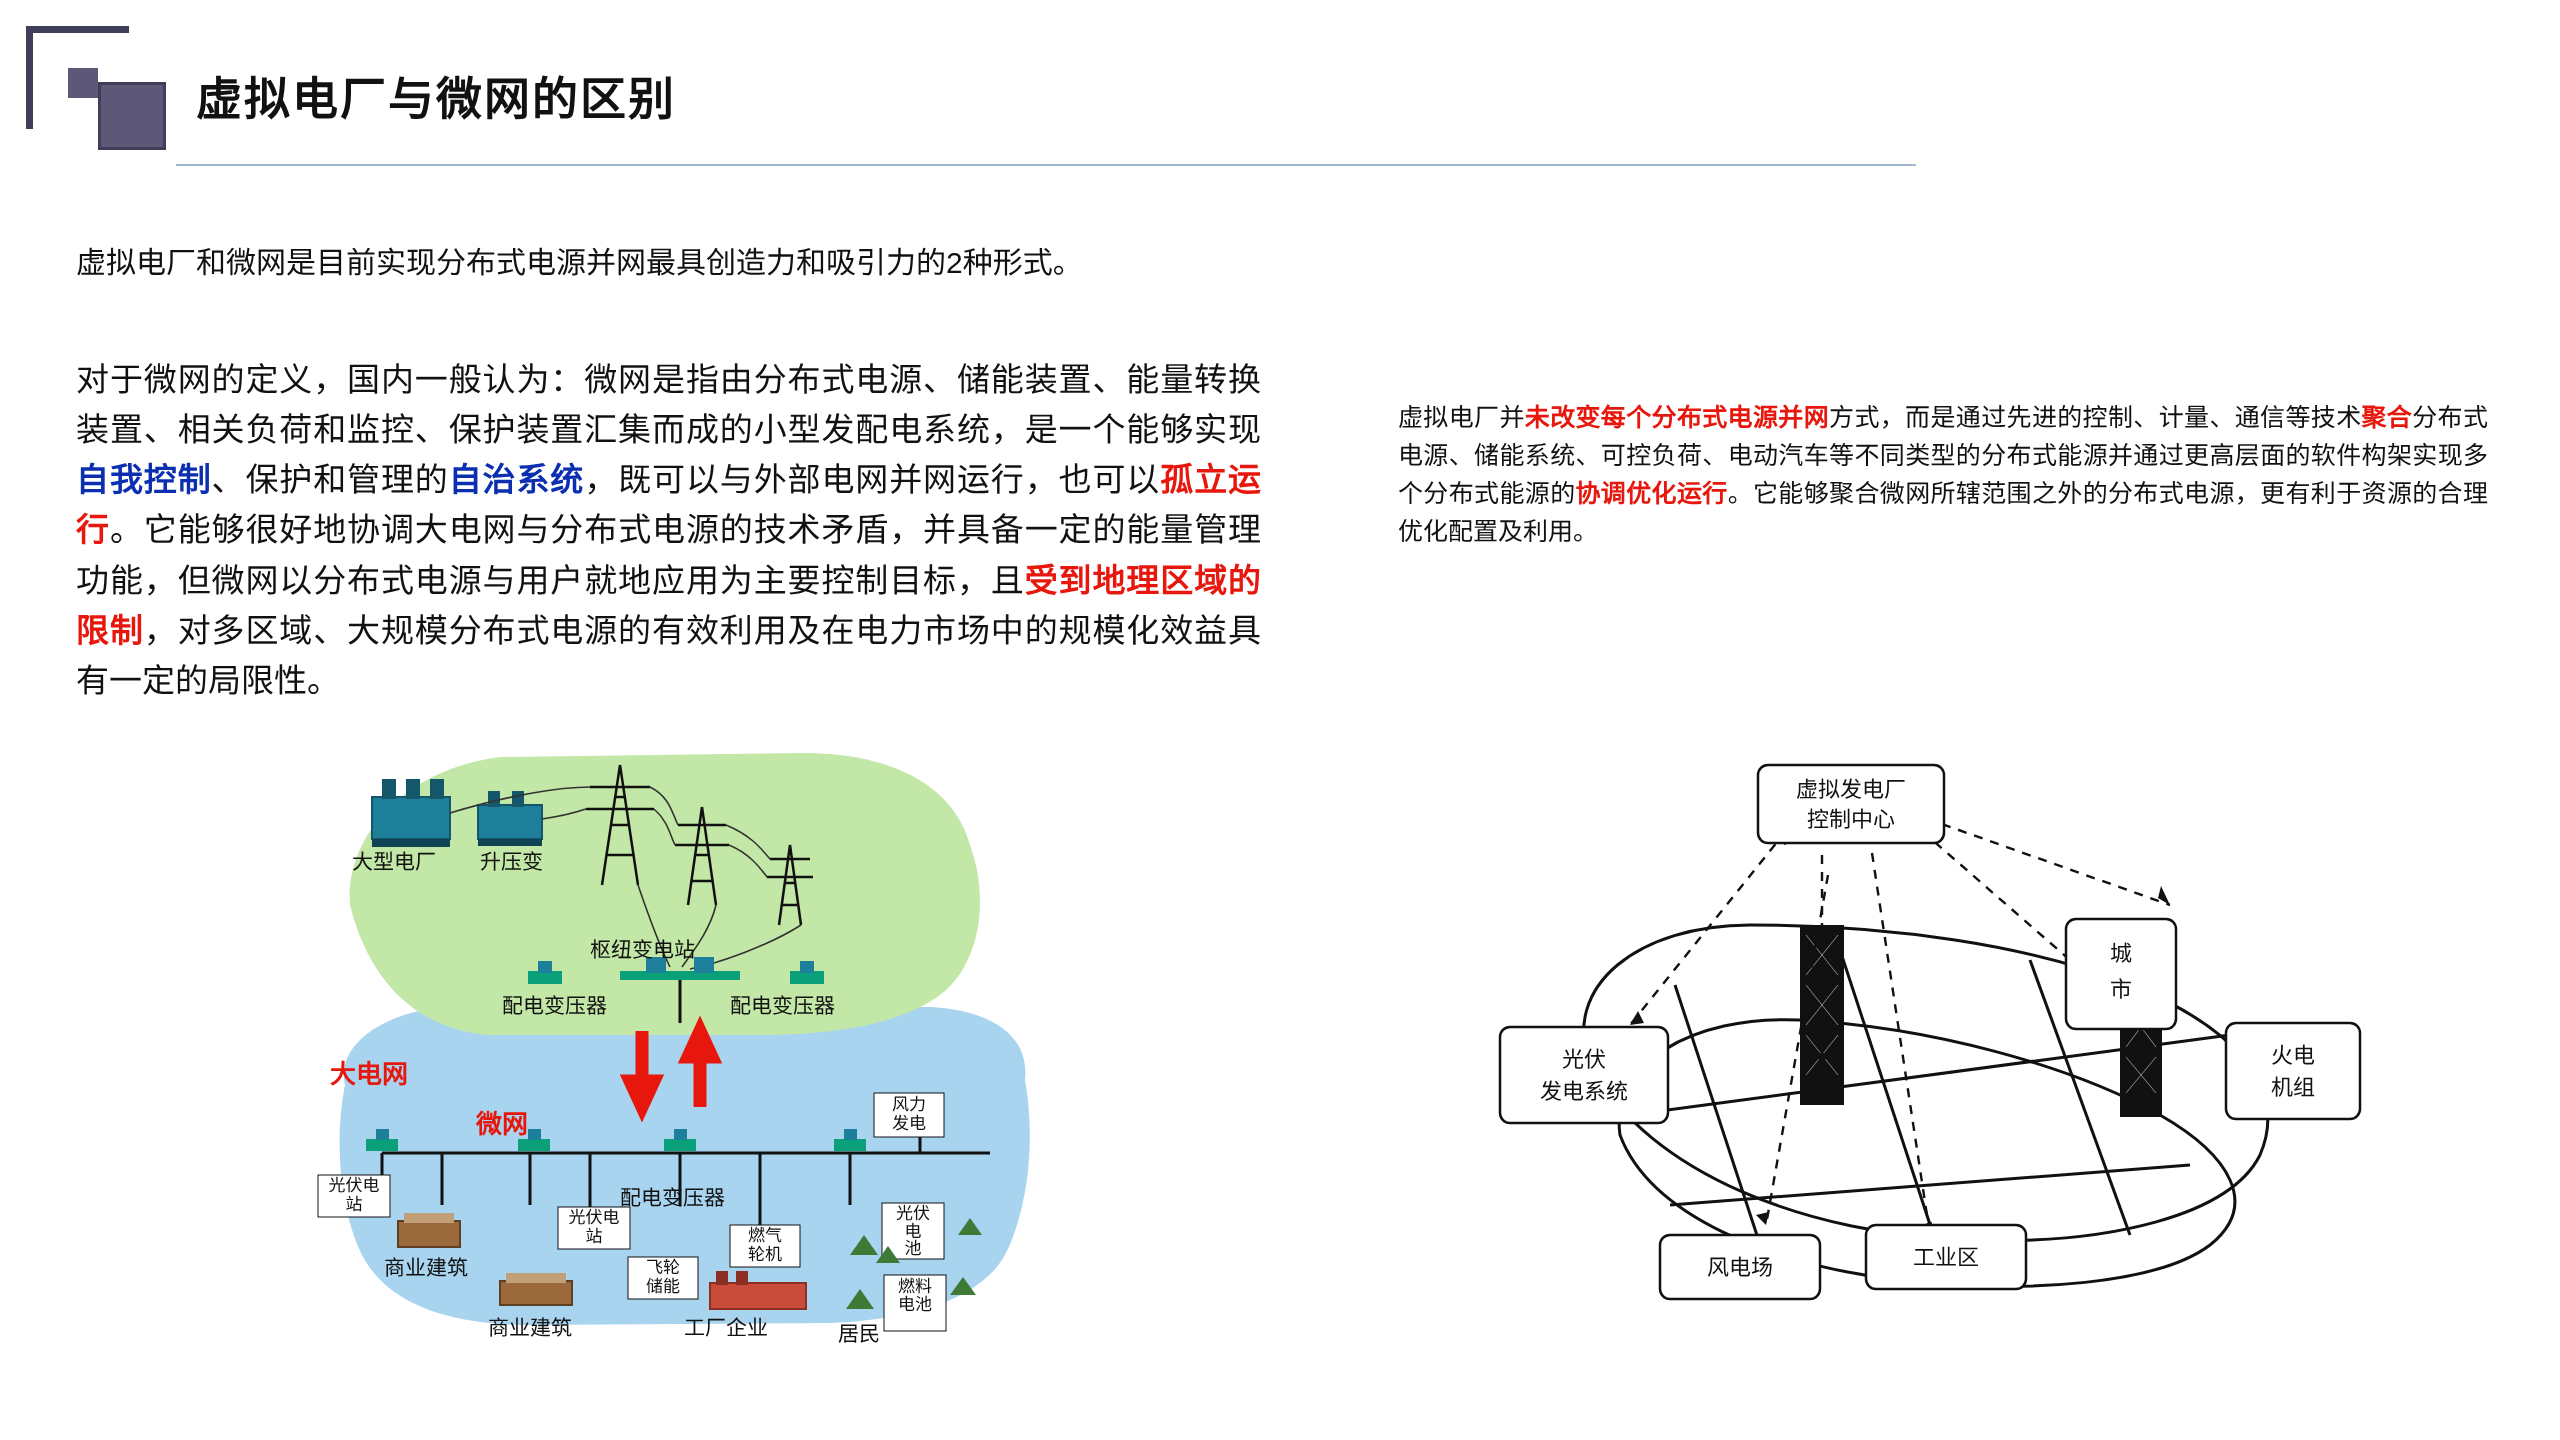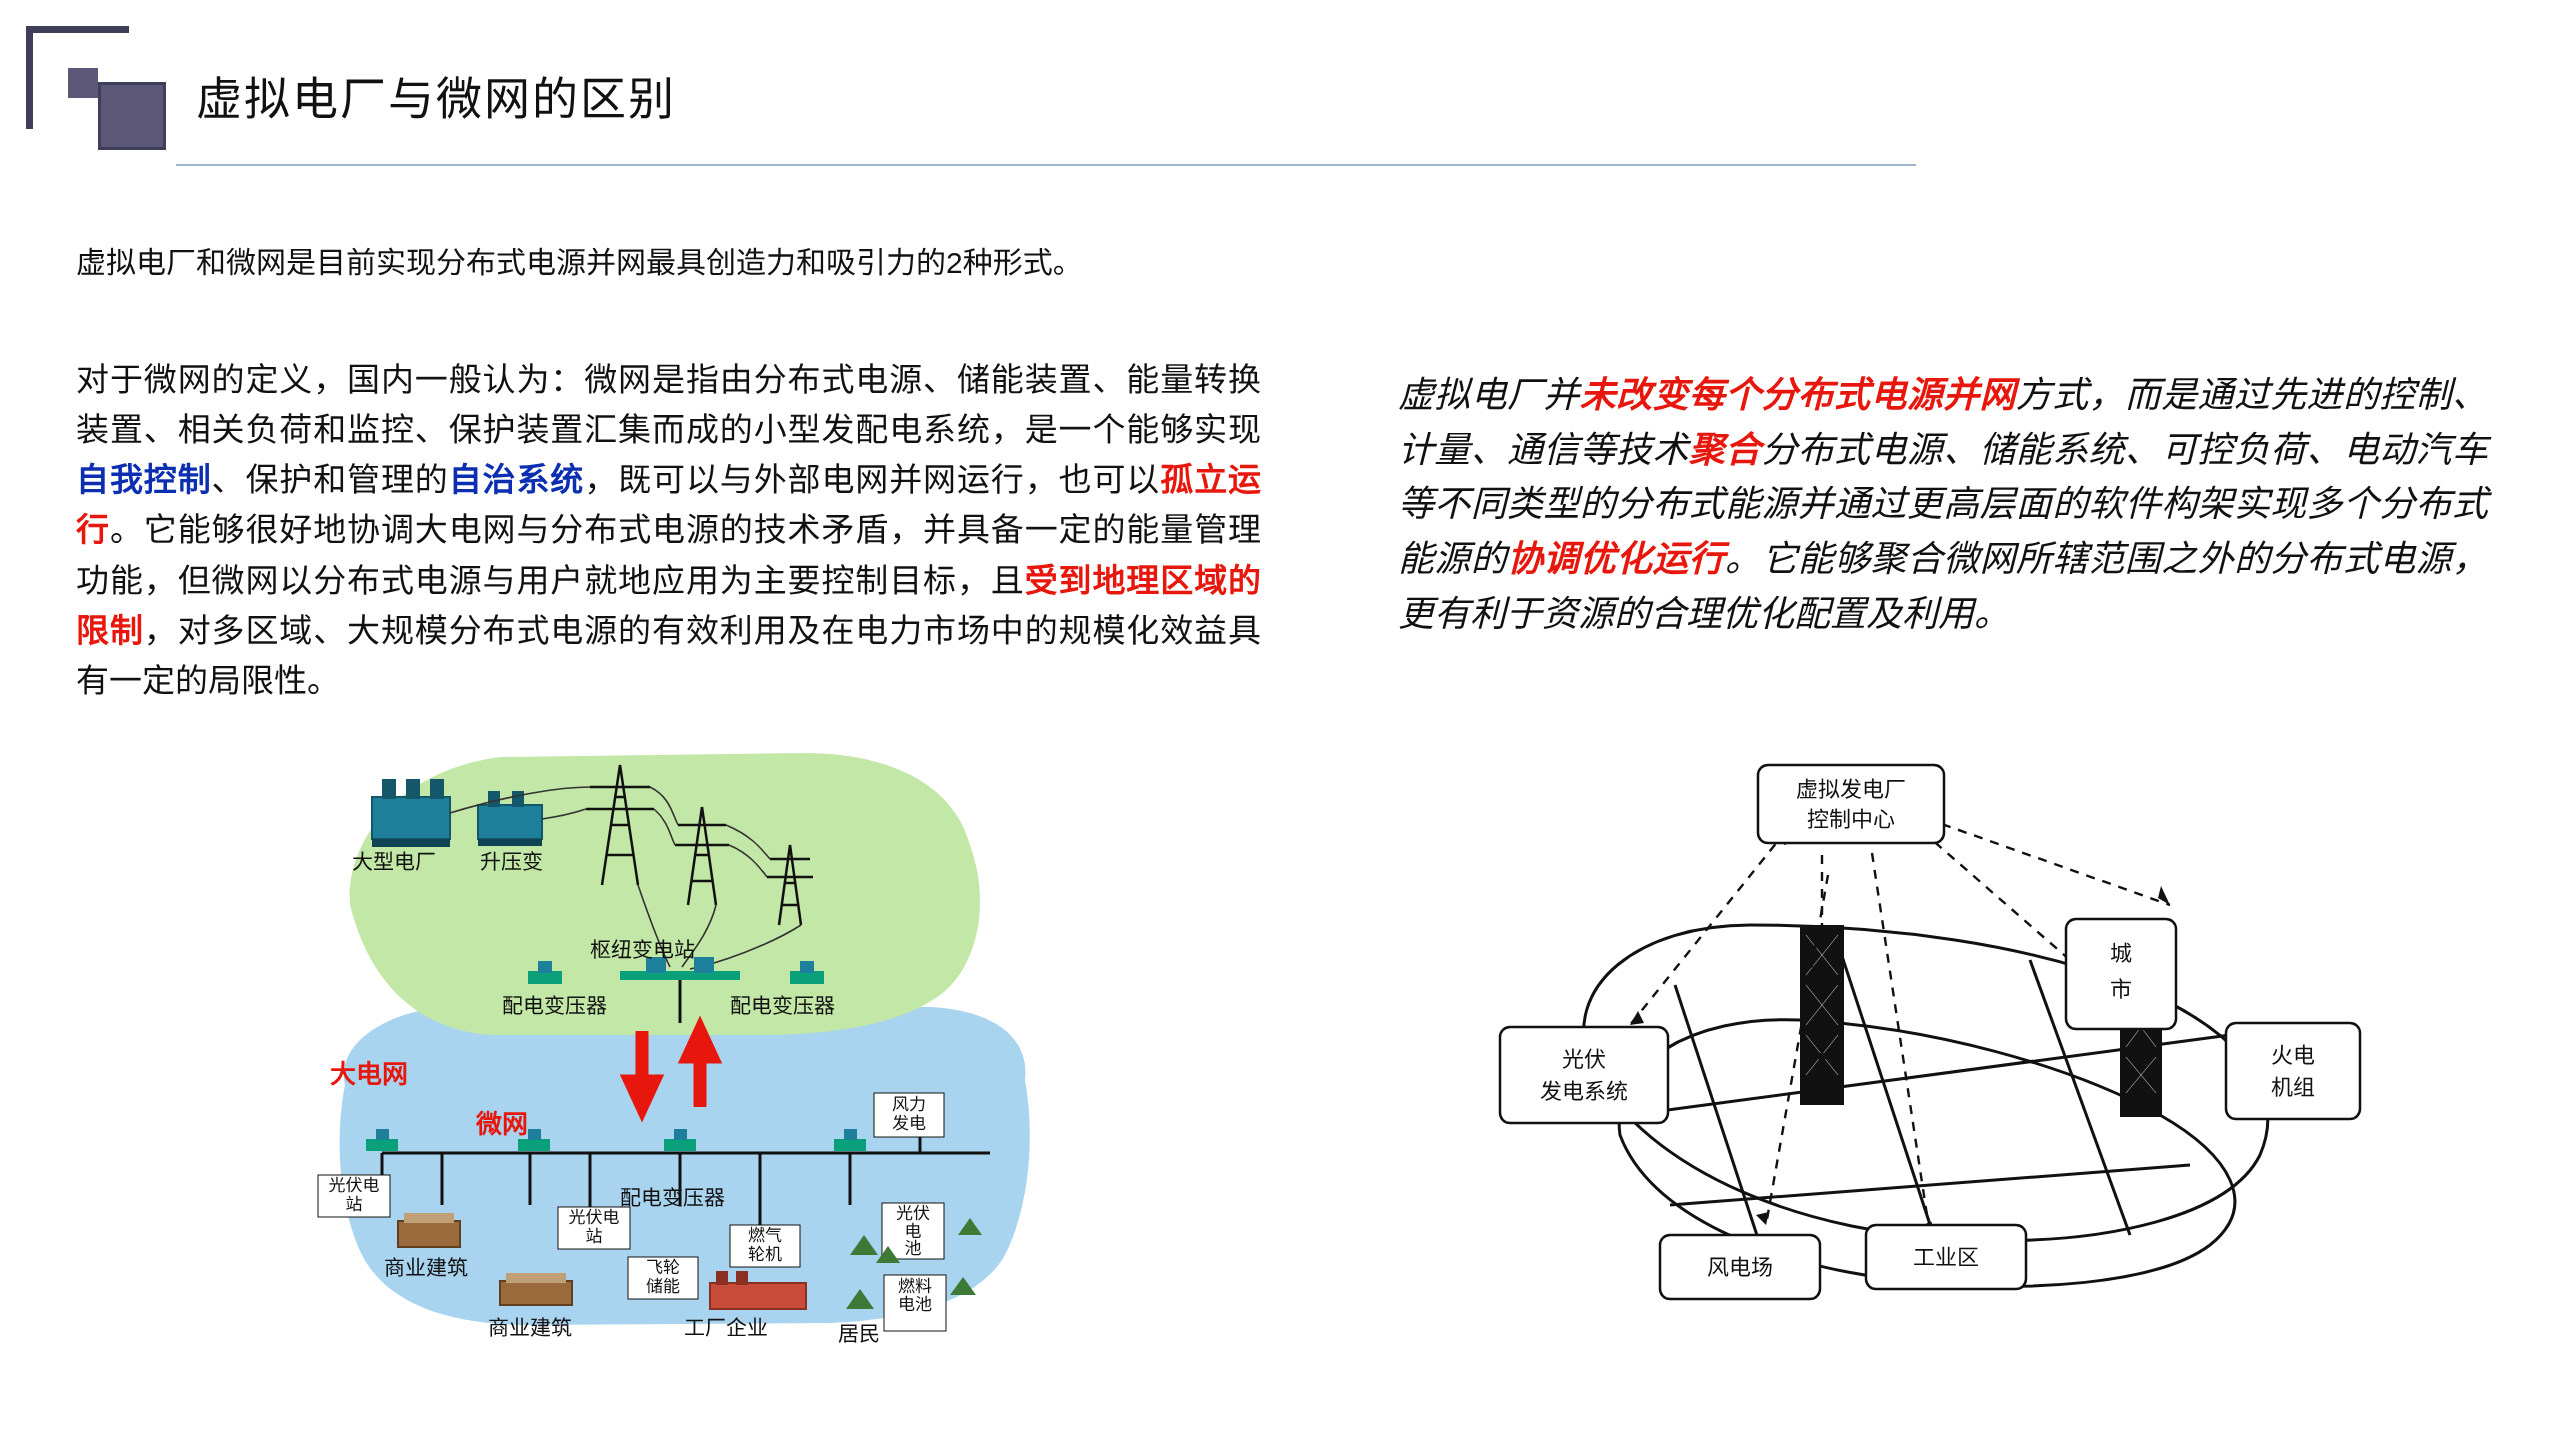--- a/index.html
+++ b/index.html
@@ -49,21 +49,21 @@
     height: 62px;
     background: #5d5878;
     border: 3px solid #3f3f5a;
   }
 
   .page-title {
     position: absolute;
     left: 196px;
     top: 62px;
     font-size: 46px;
-    font-weight: 400;
+    font-weight: 700;
     letter-spacing: 2px;
     color: #111111;
     white-space: nowrap;
   }
   .title-rule {
     position: absolute;
     left: 176px;
     top: 164px;
     width: 1740px;
     height: 2px;
@@ -87,27 +87,26 @@
     top: 355px;
     width: 1185px;
     font-size: 33px;
     line-height: 1.52;
     color: #111111;
     text-align: justify;
   }
   .col-right {
     position: absolute;
     left: 1398px;
-    top: 368px;
+    top: 398px;
     width: 1090px;
-    font-size: 36px;
+    font-size: 25px;
     line-height: 1.52;
     color: #111111;
     text-align: justify;
-    font-style: italic;
   }
   .hl-blue { color: #0b2fb0; font-weight: 700; }
   .hl-red  { color: #e8170d; font-weight: 700; }
 
   
   .fig-left {
     position: absolute;
     left: 290px;
     top: 735px;
     width: 790px;

